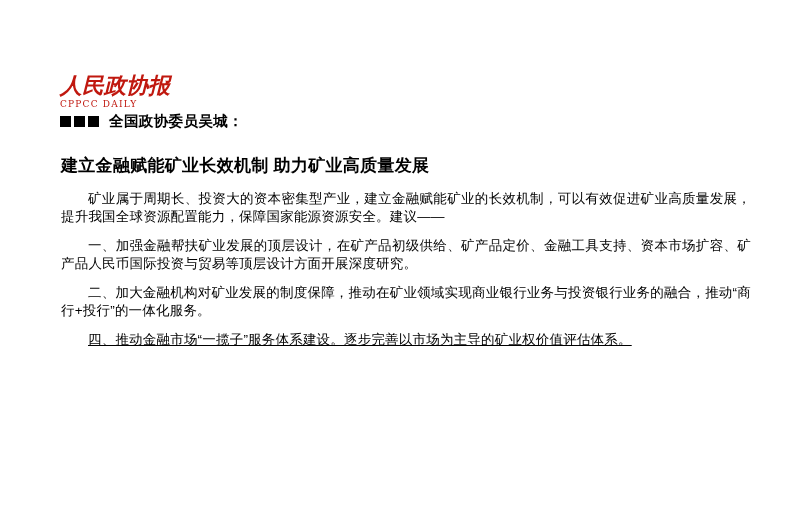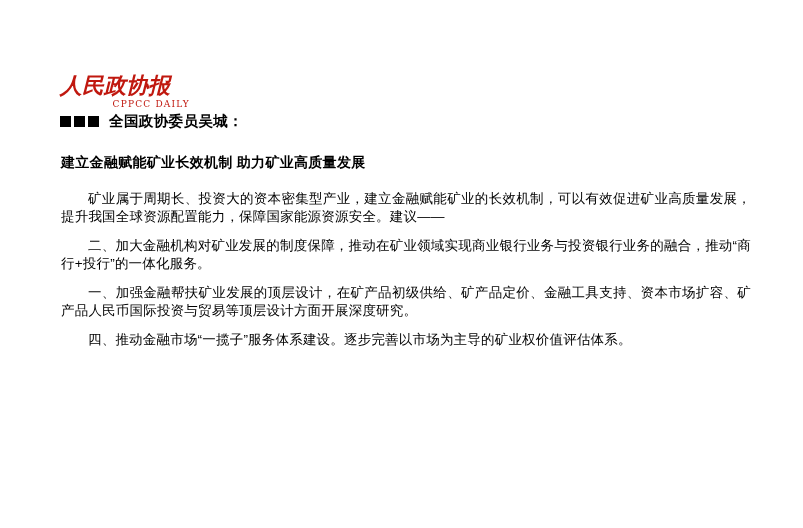--- a/index.html
+++ b/index.html
@@ -39,21 +39,20 @@
     line-height: 1.05;
     white-space: nowrap;
   }
   .masthead-sub {
     font-family: "DejaVu Serif", "Liberation Serif", serif;
     font-size: 9px;
     color: #c0180f;
     letter-spacing: 1.2px;
     margin-top: 2px;
     white-space: nowrap;
-    text-align: right;
   }
   
   .headline-row {
     position: absolute;
     left: 60px;
     top: 112px;
     display: flex;
     align-items: center;
     text-align: center;
   }
@@ -72,42 +71,42 @@
     font-size: 14.5px;
     font-weight: bold;
     color: #000000;
     letter-spacing: 0.4px;
     white-space: nowrap;
   }
   .subhead {
     position: absolute;
     left: 61px;
     top: 154px;
-    font-size: 14px;
+    font-size: 17px;
     font-weight: bold;
     color: #000000;
     letter-spacing: 0.3px;
     white-space: nowrap;
   }
   .body-block {
     position: absolute;
     left: 61px;
     top: 190px;
     width: 690px;
   }
   .para {
     font-size: 13.5px;
     line-height: 18px;
     color: #000000;
     text-align: justify;
     text-indent: 2em;
     margin: 0 0 11px 0;
     letter-spacing: 0.2px;
   }
-  .para:last-child { margin-bottom: 18px; }
+  .para:last-child { margin-bottom: 18px; text-decoration: underline; }
 </style>
 </head>
 <body>
 
 <div class="page">
 
   <div class="masthead">
     <div class="masthead-title">人民政协报</div>
     <div class="masthead-sub">CPPCC DAILY</div>
   </div>
@@ -118,18 +117,18 @@
       <span class="sq"></span>
       <span class="sq"></span>
     </span>
     <span class="headline">全国政协委员吴城：</span>
   </div>
 
   <div class="subhead">建立金融赋能矿业长效机制 助力矿业高质量发展</div>
 
   <div class="body-block">
     <p class="para">矿业属于周期长、投资大的资本密集型产业，建立金融赋能矿业的长效机制，可以有效促进矿业高质量发展，提升我国全球资源配置能力，保障国家能源资源安全。建议——</p>
+    <p class="para">一、加强金融帮扶矿业发展的顶层设计，在矿产品初级供给、矿产品定价、金融工具支持、资本市场扩容、矿产品人民币国际投资与贸易等顶层设计方面开展深度研究。</p>
     <p class="para">二、加大金融机构对矿业发展的制度保障，推动在矿业领域实现商业银行业务与投资银行业务的融合，推动“商行+投行”的一体化服务。</p>
-    <p class="para">一、加强金融帮扶矿业发展的顶层设计，在矿产品初级供给、矿产品定价、金融工具支持、资本市场扩容、矿产品人民币国际投资与贸易等顶层设计方面开展深度研究。</p>
     <p class="para">四、推动金融市场“一揽子”服务体系建设。逐步完善以市场为主导的矿业权价值评估体系。</p>
   </div>
 
 </div>
 
 </body></html>

